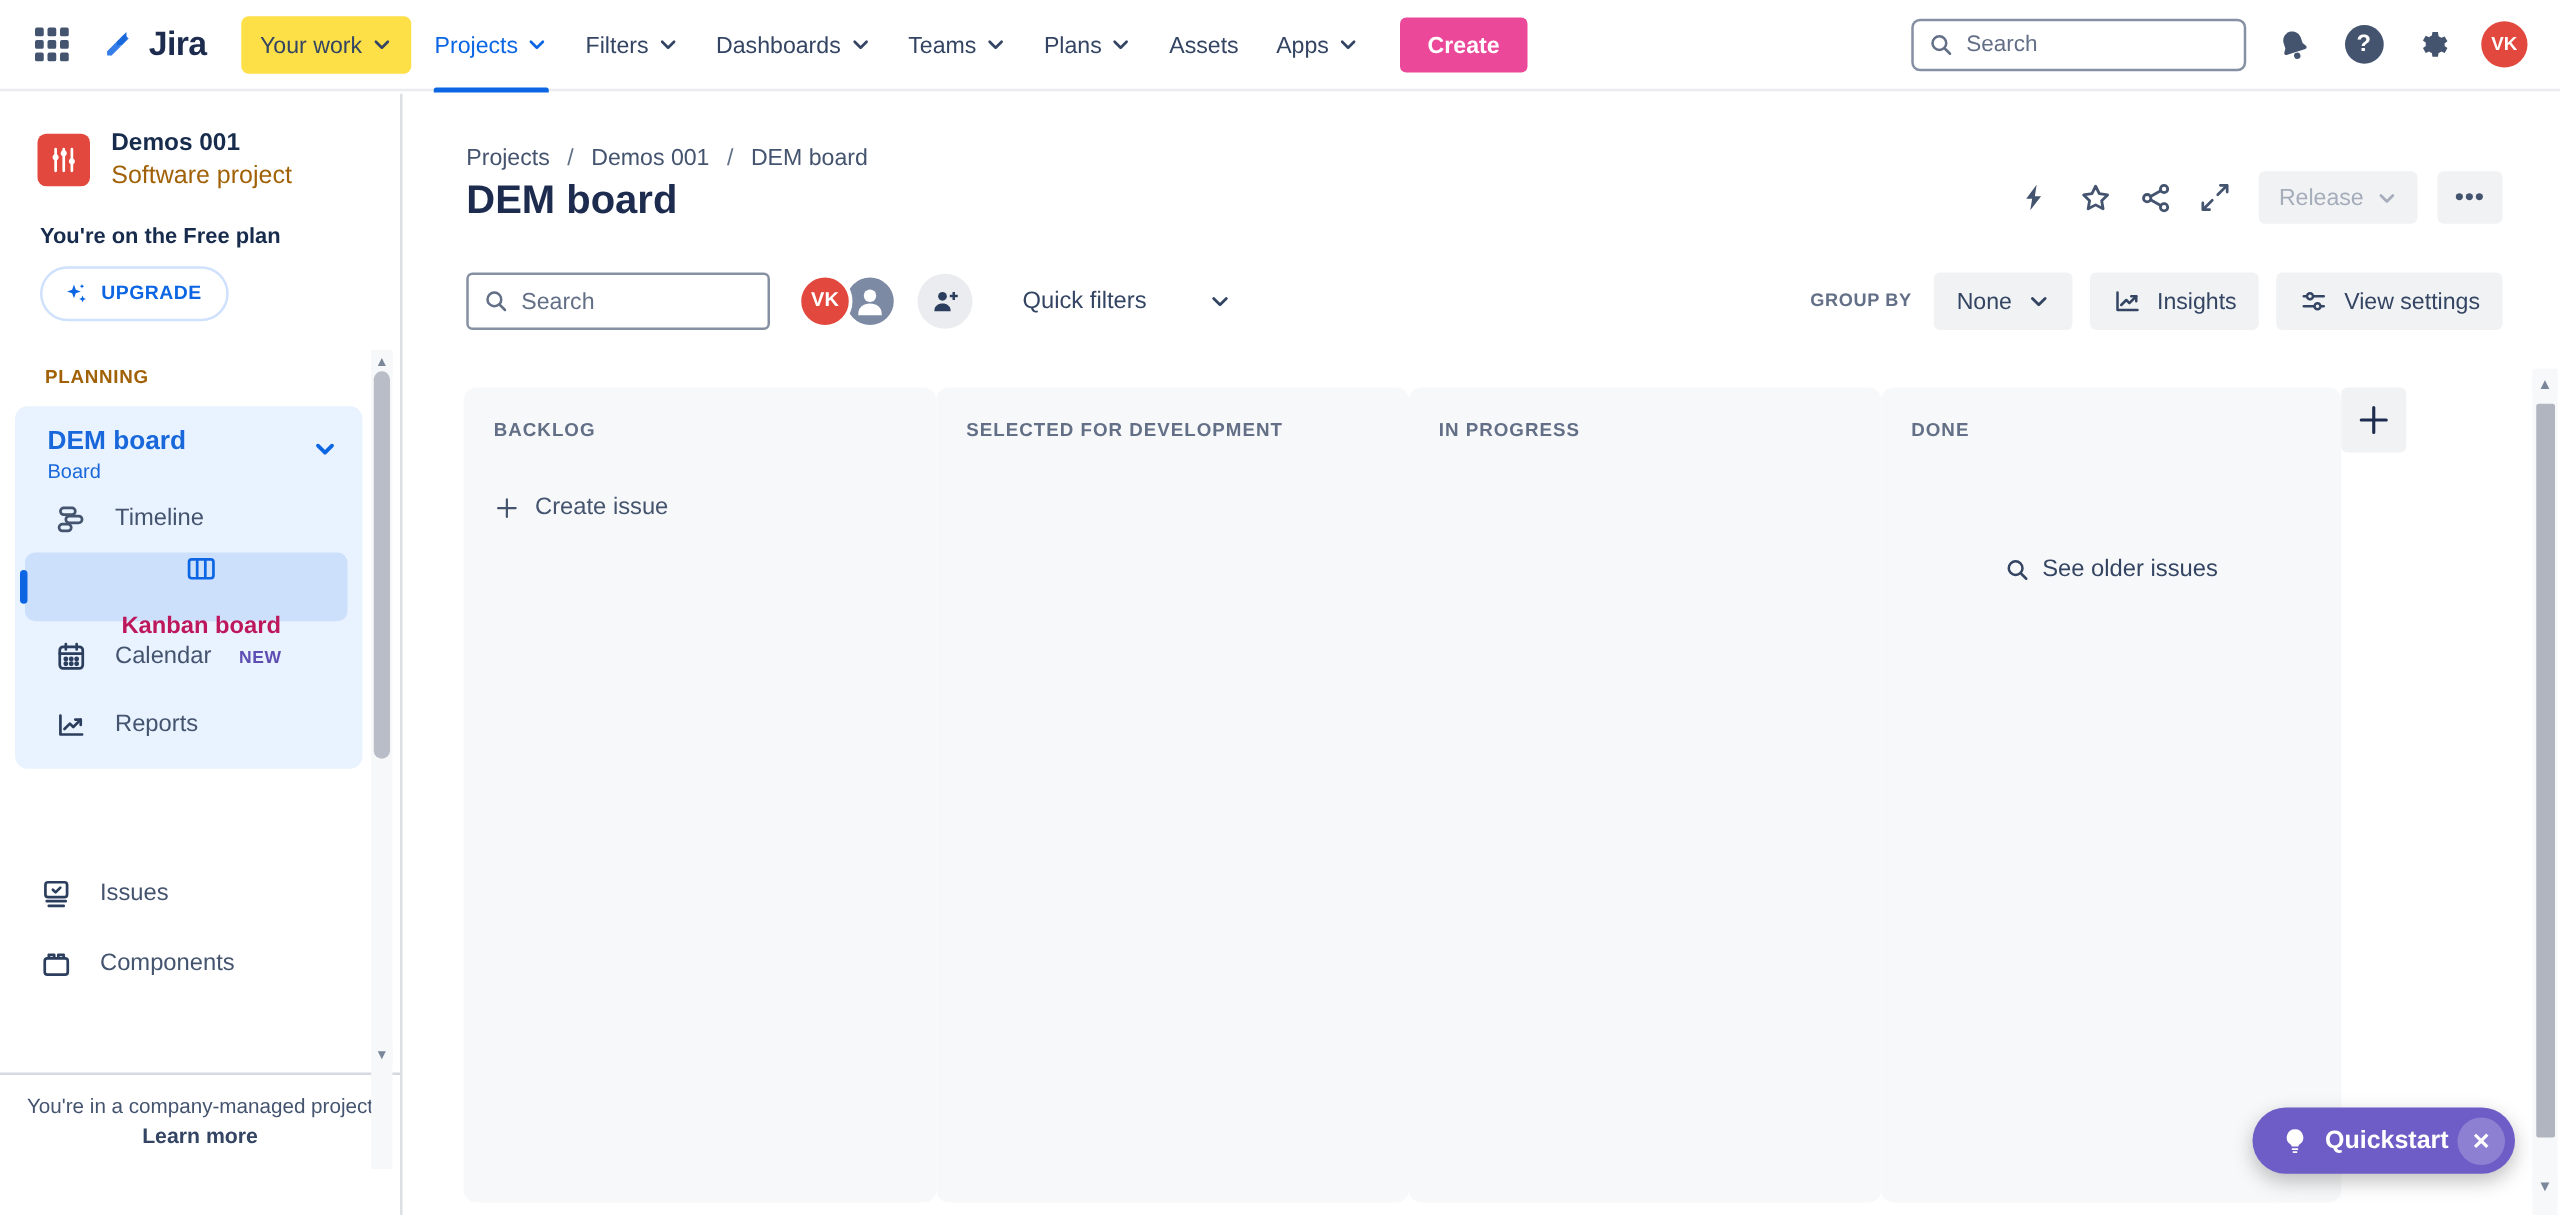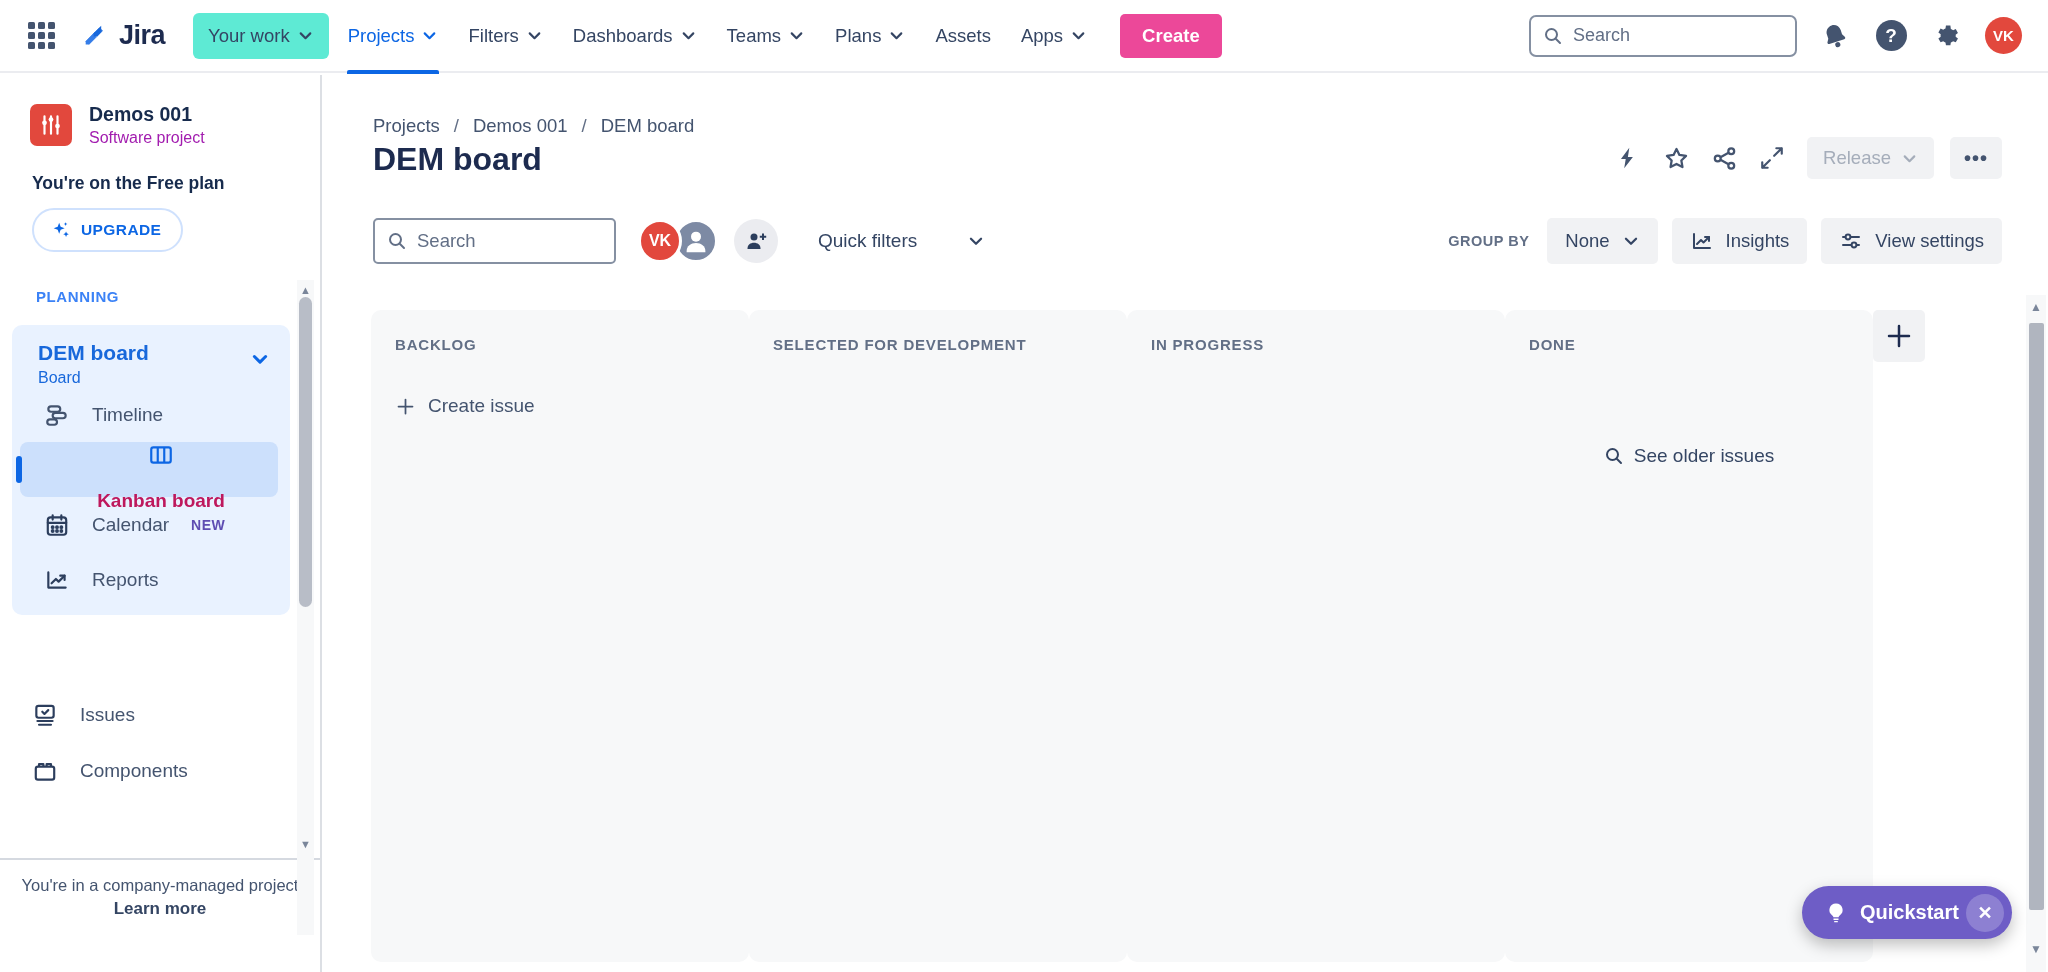--- a/index.html
+++ b/index.html
@@ -13,21 +13,21 @@
     padding:0 26px 0 28px; z-index:40; }
   .appgrid { display:grid; grid-template-columns:repeat(3,7px); grid-template-rows:repeat(3,7px);
     gap:3px; margin-right:26px; cursor:pointer; }
   .appgrid span { background:#44546f; border-radius:1.5px; }
   .logo { display:flex; align-items:center; gap:8px; margin-right:24px; }
   .logo-text { font-size:27px; font-weight:700; color:#1d2b4f; letter-spacing:-0.5px; }
   .navmenu { display:flex; align-items:center; height:73px; }
   .navitem { display:flex; align-items:center; gap:7px; padding:0 15px; height:73px;
     font-size:18.5px; color:#344563; cursor:pointer; position:relative; white-space:nowrap; }
   .navitem .chev { color:#344563; display:flex; }
-  .navitem.hovered { height:46px; background:#5eead4; border-radius:6px; margin:0 4px; }
+  .navitem.hovered { height:46px; background:#fde047; border-radius:6px; margin:0 4px; }
   .navitem.active { color:#0c66e4; }
   .navitem.active .chev { color:#0c66e4; }
   .navitem.active::after { content:""; position:absolute; left:14px; right:14px; bottom:-2px;
     height:4px; background:#0c66e4; border-radius:2px 2px 0 0; }
   .create-btn { margin-left:18px; background:#ec4899; color:#fff; border:none;
     font-size:18.5px; font-weight:600; padding:11px 22px; border-radius:5px; cursor:pointer;
     font-family:"Liberation Sans", sans-serif; }
   .nav-right { margin-left:auto; display:flex; align-items:center; gap:20px; }
   .nav-search { display:flex; align-items:center; gap:10px; width:268px; height:42px;
     border:2px solid #8590a2; border-radius:7px; padding:0 12px; background:#fff; }
@@ -43,27 +43,27 @@
     display:flex; align-items:center; justify-content:center; font-size:15px; font-weight:700;
     cursor:pointer; }
 
   
   .sidebar { position:absolute; top:75px; left:0; width:322px; height:897px; background:#fff;
     border-right:2px solid #dcdfe4; z-index:20; }
   .proj-head { display:flex; align-items:center; gap:17px; padding:28px 0 0 30px; }
   .proj-tile { width:42px; height:42px; border-radius:7px; background:#e2483d; display:flex;
     align-items:center; justify-content:center; flex:0 0 auto; }
   .proj-name { font-size:19.5px; font-weight:700; color:#172b4d; }
-  .proj-type { font-size:16px; color:#a21caf; margin-top:3px; }
+  .proj-type { font-size:20px; color:#a16207; margin-top:3px; }
   .plan-text { font-size:17.5px; font-weight:700; color:#172b4d; margin:26px 0 0 32px; }
   .upgrade-btn { display:inline-flex; align-items:center; gap:9px; margin:14px 0 0 32px;
     padding:9px 20px 9px 16px; border:2px solid #cfe1fd; border-radius:24px; background:#fff;
     color:#0c66e4; font-size:15.5px; font-weight:700; letter-spacing:0.4px; cursor:pointer;
     font-family:"Liberation Sans", sans-serif; }
-  .section-label { font-size:15px; font-weight:700; color:#3b82f6; letter-spacing:0.6px;
+  .section-label { font-size:15px; font-weight:700; color:#a16207; letter-spacing:0.6px;
     margin:36px 0 15px 36px; }
   .board-panel { position:absolute; top:250px; left:12px; width:278px; border-radius:10px;
     background:#e9f2ff; padding:16px 0 8px 0; }
   .board-panel-head { display:flex; align-items:flex-start; padding:0 20px 0 26px; cursor:pointer; }
   .bp-name { font-size:21px; font-weight:600; color:#1868db; }
   .bp-sub { font-size:16px; color:#1868db; margin-top:4px; }
   .bp-chev { margin-left:auto; color:#0c66e4; margin-top:8px; }
   .side-item { display:flex; align-items:center; gap:22px; height:55px; padding-left:32px;
     font-size:19px; color:#44546f; cursor:pointer; position:relative; }
   .side-item .sicon { width:26px; display:flex; justify-content:center; color:#44546f; }

